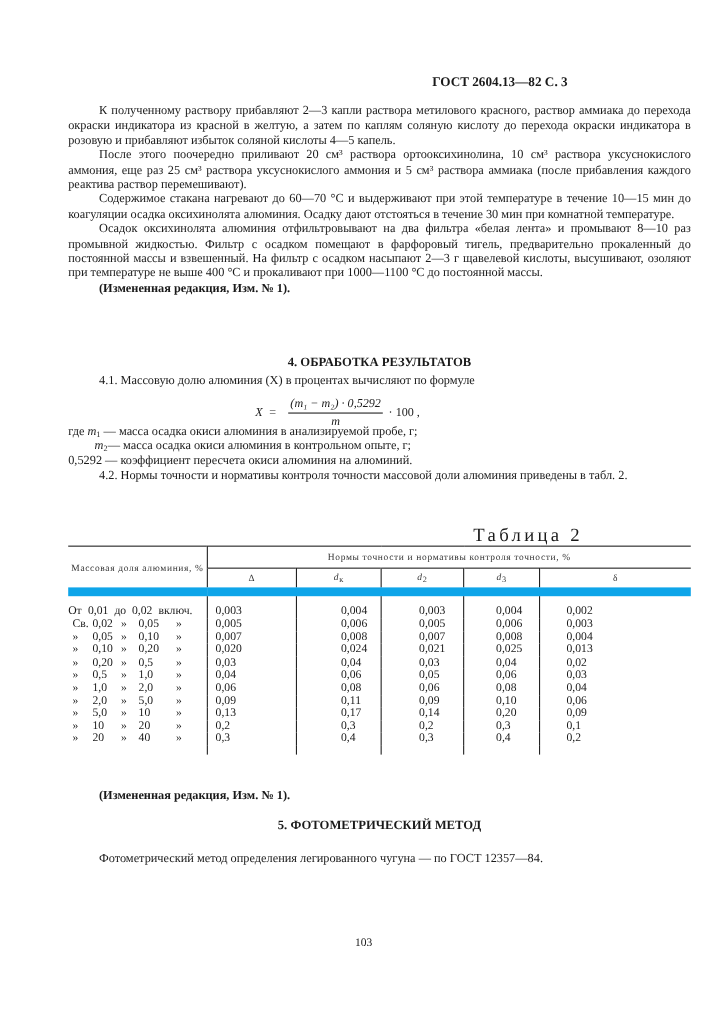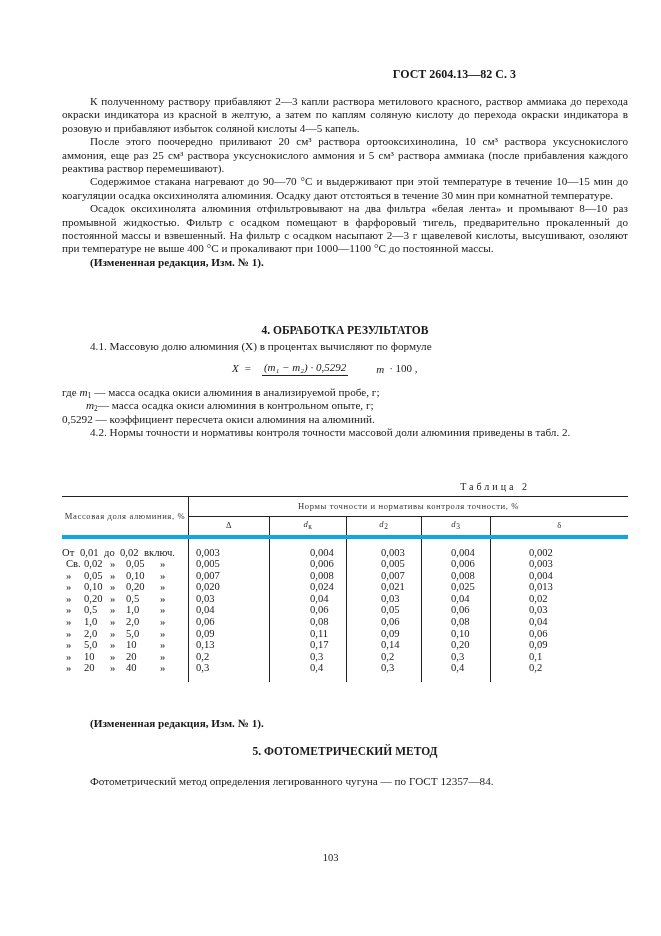--- a/index.html
+++ b/index.html
@@ -9,59 +9,59 @@
     color: #1a1a1a; font-size: 11.2px; line-height: 13.4px;
   }
   .page { position: absolute; left: 0; top: 0; width: 564px; height: 936px; }
   .hdr { position: absolute; right: 48px; top: 68px; font-weight: bold; font-size: 12px; }
   .text { position: absolute; left: 62px; width: 566px; text-align: justify; }
   p { margin: 0; }
   .ind { text-indent: 28px; }
   .bold { font-weight: bold; }
   .h { position: absolute; left: 62px; width: 566px; text-align: center; font-weight: bold; font-size: 11.5px; }
   .formula { position: absolute; left: 232px; top: 361px; font-style: italic; display: flex; align-items: center; font-size: 11px; }
-  .frac { display: inline-flex; flex-direction: row; align-items: center; margin: 0 5px; gap: 28px; }
+  .frac { display: inline-flex; flex-direction: column; align-items: center; margin: 0 5px; }
   .frac .num { border-bottom: 1px solid #222; padding: 0 2px 1px; }
   .frac .den { padding-top: 1px; }
   .up { font-style: normal; }
   .where { position: absolute; left: 62px; top: 386px; width: 566px; }
   .where .r { height: 13.4px; white-space: nowrap; }
   sub { font-size: 7.5px; vertical-align: -2px; }
-  .tcap { position: absolute; right: 34px; top: 480px; letter-spacing: 3px; font-size: 10px; }
+  .tcap { position: absolute; right: 34px; top: 480px; letter-spacing: 3px; font-size: 17px; }
   table.t2 { position: absolute; left: 62px; top: 496px; width: 566px; border-collapse: collapse; font-size: 10.6px; }
   table.t2 th { font-weight: normal; font-size: 8.6px; letter-spacing: 0.6px; color: #333; }
   .th-top { border-top: 1px solid #222; }
   .col-first { width: 124px; }
   .vl { border-left: 1.3px solid #222; }
   .hd1 { height: 20px; }
   .hd2 { height: 20px; border-top: 1px solid #222; }
-  .thick { border-bottom: 4px solid #0ea5e9; margin-left: 28px; }
+  .thick { border-bottom: 8px solid #0ea5e9; margin-left: 28px; }
   td { padding: 0; height: 11.6px; line-height: 11.6px; }
   td.num { text-align: left; padding-left: 18px; }
   td.c1 { padding-left: 7px; }
   td.c2 { padding-left: 40px; }
   td.c3 { padding-left: 34px; }
   td.c4 { padding-left: 29px; }
-  td.c5 { padding-left: 38px; }
+  td.c5 { padding-left: 24px; }
   .rng { white-space: nowrap; font-size: 10.6px; }
   .rng span { display: inline-block; }
   .pad-row td { height: 8px; }
   .pgnum { position: absolute; left: 0; width: 661px; top: 851px; text-align: center; font-size: 10.5px; }
 </style>
 </head>
 <body>
 
 <div class="page">
 
   <div class="hdr">ГОСТ 2604.13—82 С. 3</div>
 
   <div class="text" style="top:95px;">
     <p class="ind">К полученному раствору прибавляют 2—3 капли раствора метилового красного, раствор аммиака до перехода окраски индикатора из красной в желтую, а затем по каплям соляную кислоту до перехода окраски индикатора в розовую и прибавляют избыток соляной кислоты 4—5 капель.</p>
     <p class="ind">После этого поочередно приливают 20 см³ раствора ортооксихинолина, 10 см³ раствора уксуснокислого аммония, еще раз 25 см³ раствора уксуснокислого аммония и 5 см³ раствора аммиака (после прибавления каждого реактива раствор перемешивают).</p>
-    <p class="ind">Содержимое стакана нагревают до 90—70 °С и выдерживают при этой температуре в течение 10—15 мин до коагуляции осадка оксихинолята алюминия. Осадку дают отстояться в течение 30 мин при комнатной температуре.</p>
+    <p class="ind">Содержимое стакана нагревают до 60—70 °С и выдерживают при этой температуре в течение 10—15 мин до коагуляции осадка оксихинолята алюминия. Осадку дают отстояться в течение 30 мин при комнатной температуре.</p>
     <p class="ind">Осадок оксихинолята алюминия отфильтровывают на два фильтра «белая лента» и промывают 8—10 раз промывной жидкостью. Фильтр с осадком помещают в фарфоровый тигель, предварительно прокаленный до постоянной массы и взвешенный. На фильтр с осадком насыпают 2—3 г щавелевой кислоты, высушивают, озоляют при температуре не выше 400 °С и прокаливают при 1000—1100 °С до постоянной массы.</p>
     <p class="ind bold">(Измененная редакция, Изм. № 1).</p>
   </div>
 
   <div class="h" style="top:312px;margin-top:12px;">4. ОБРАБОТКА РЕЗУЛЬТАТОВ</div>
 
   <div class="text" style="top:340px;">
     <p class="ind">4.1. Массовую долю алюминия (X) в процентах вычисляют по формуле</p>
   </div>
 

